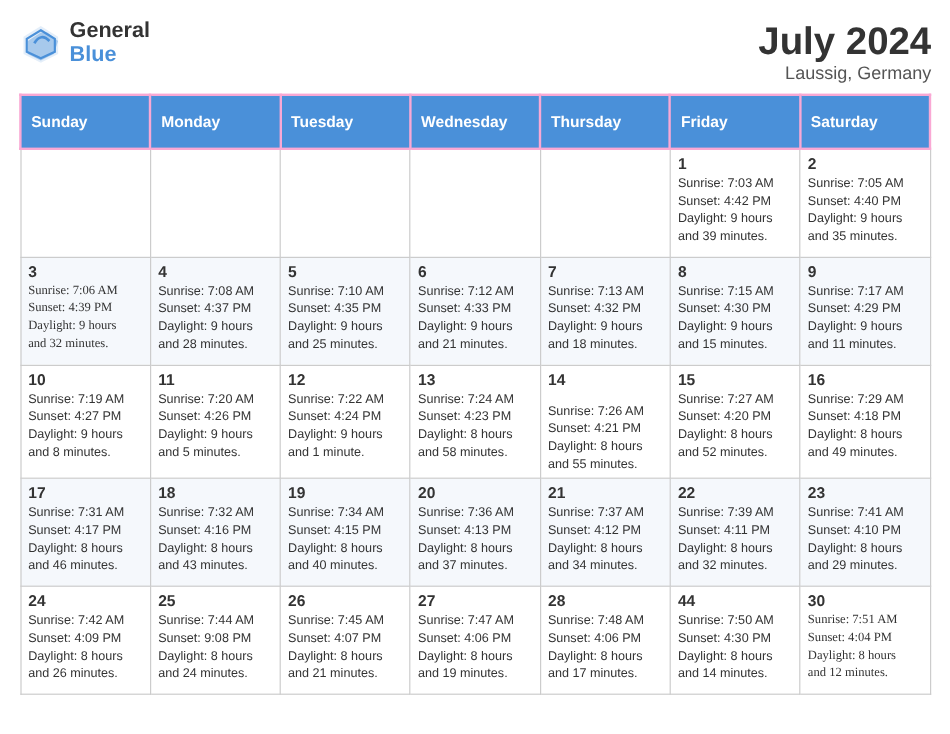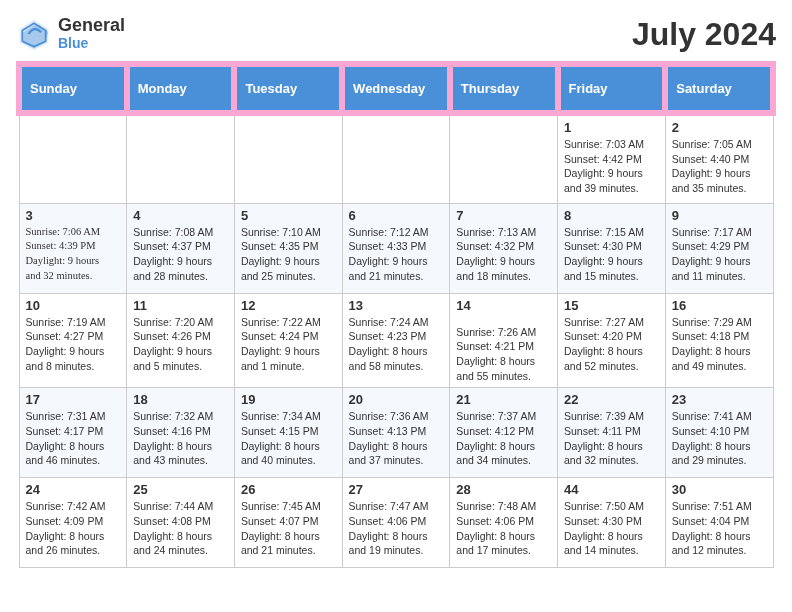--- a/index.html
+++ b/index.html
@@ -25,21 +25,21 @@
       display: flex;
       flex-direction: column;
       line-height: 1.1;
     }
     .logo-general {
       font-size: 18px;
       font-weight: bold;
       color: #333;
     }
     .logo-blue {
-      font-size: 14px;
+      font-size: 18px;
       font-weight: bold;
       color: #4a90d9;
     }
     .logo-icon {
       width: 36px;
       height: 36px;
     }
     .title-area {
       text-align: right;
     }
@@ -57,21 +57,21 @@
       border-collapse: collapse;
       table-layout: fixed;
     }
     .calendar th {
       background: #4a90d9;
       color: #fff;
       text-align: left;
       padding: 14px 8px;
       font-size: 13px;
       font-weight: bold;
-      border: 6px solid #f9a8d4;
+      border: 2px solid #f9a8d4;
     }
     .calendar td {
       vertical-align: top;
       padding: 4px 6px;
       border: 1px solid #ccc;
       height: 90px;
       background: #fff;
       font-size: 11px;
       color: #333;
     }
@@ -103,20 +103,21 @@
       <polygon points="26,10 36,18 32,30 20,36 8,30 8,18 20,10" fill="#4a90d9" opacity="0.4"></polygon>
       <path d="M14,20 Q20,10 28,18" stroke="#4a90d9" stroke-width="2.5" fill="none"></path>
     </svg>
     <div class="logo-text">
       <span class="logo-general">General</span>
       <span class="logo-blue">Blue</span>
     </div>
   </div>
   <div class="title-area">
     <div class="month-title">July 2024</div>
+    <div class="location">Laussig, Germany</div>
   </div>
 </div>
 
 <table class="calendar">
   <thead>
     <tr>
     <th>Sunday</th>
         <th>Monday</th>
         <th>Tuesday</th>
         <th>Wednesday</th>
@@ -304,21 +305,21 @@
         <td>
           <div class="day-number">24</div>
           <div class="day-info" style="white-space: pre-line;">Sunrise: 7:42 AM
 Sunset: 4:09 PM
 Daylight: 8 hours
 and 26 minutes.</div>
         </td>
         <td>
           <div class="day-number">25</div>
           <div class="day-info" style="white-space: pre-line;">Sunrise: 7:44 AM
-Sunset: 4:08 PM
+Sunset: 9:08 PM
 Daylight: 8 hours
 and 24 minutes.</div>
         </td>
         <td>
           <div class="day-number">26</div>
           <div class="day-info" style="white-space: pre-line;">Sunrise: 7:45 AM
 Sunset: 4:07 PM
 Daylight: 8 hours
 and 21 minutes.</div>
         </td>
@@ -338,20 +339,20 @@
         </td>
         <td>
           <div class="day-number">44</div>
           <div class="day-info" style="white-space: pre-line;">Sunrise: 7:50 AM
 Sunset: 4:30 PM
 Daylight: 8 hours
 and 14 minutes.</div>
         </td>
         <td>
           <div class="day-number">30</div>
-          <div class="day-info" style="white-space: pre-line;">Sunrise: 7:51 AM
+          <div class="day-info" style="white-space: pre-line; font-family: Liberation Serif, serif;">Sunrise: 7:51 AM
 Sunset: 4:04 PM
 Daylight: 8 hours
 and 12 minutes.</div>
         </td>
       </tr>
     </tbody>
 </table>
 
 </body></html>

